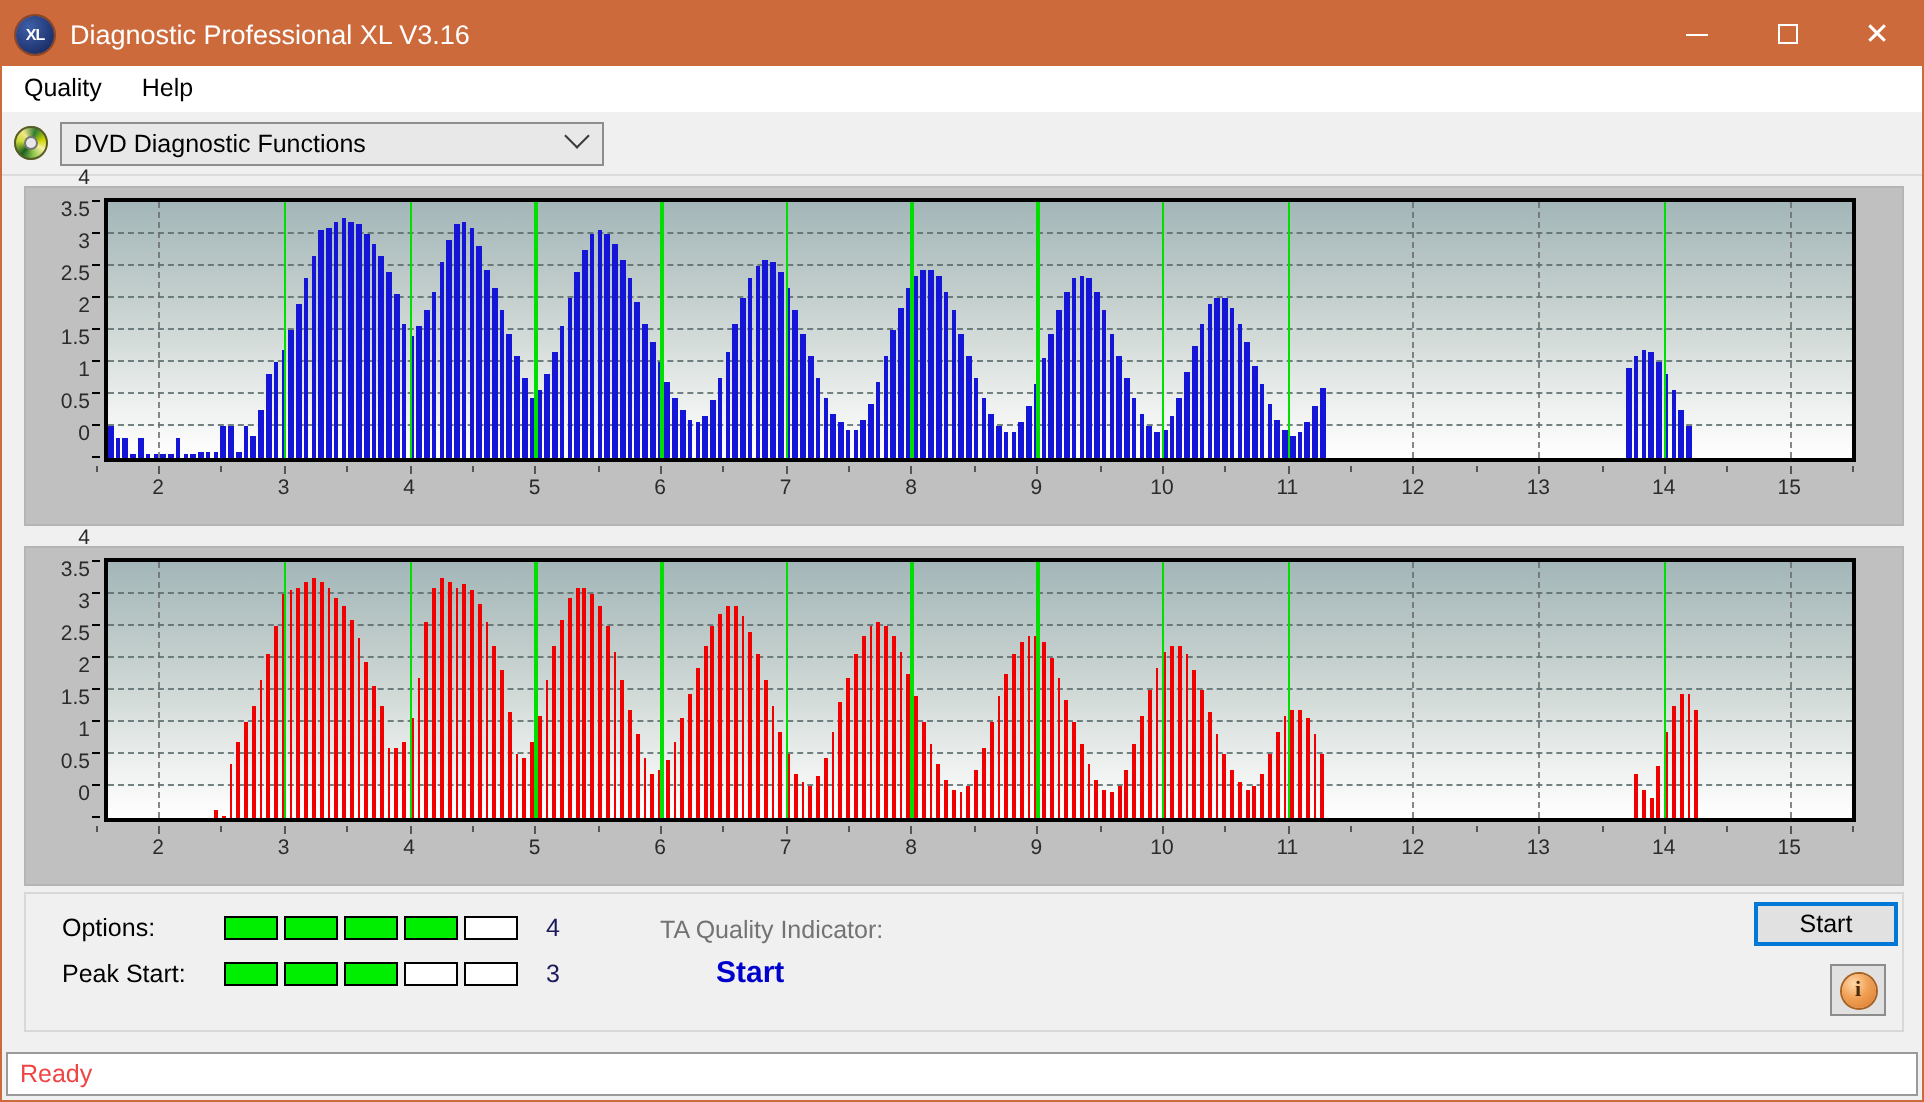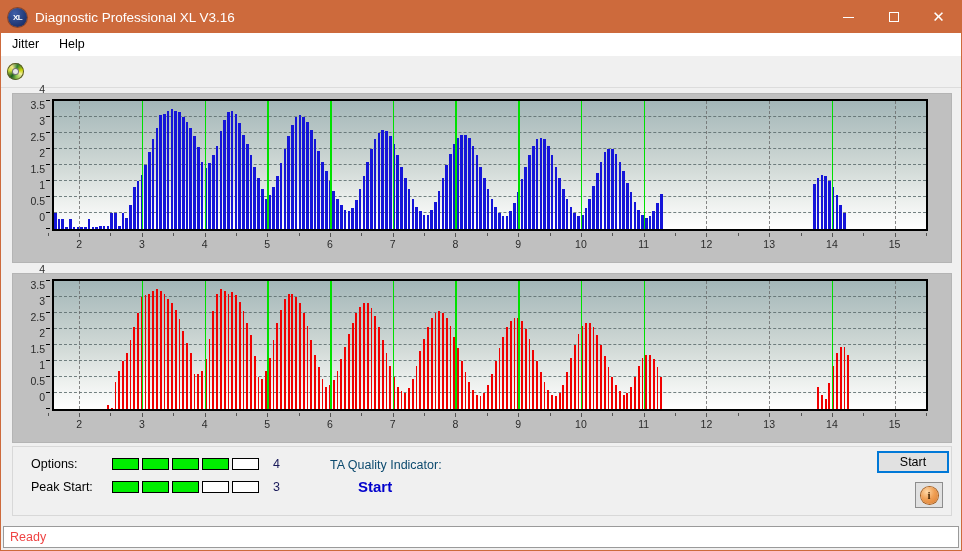--- a/index.html
+++ b/index.html
@@ -143,21 +143,21 @@
     background:#f0f0f0;border:1px solid #d8d8d8;box-sizing:border-box;
   }
   .ind-row{position:absolute;display:flex;align-items:center;}
   #jitter-row{left:18px;top:10px;}
   #peak-row{left:18px;top:33px;}
   .ind-label{width:70px;font-size:12.5px;color:#000;}
   .seg-track{display:flex;gap:3px;margin-left:11px;}
   .seg{width:27px;height:12px;border:1px solid #000;box-sizing:border-box;background:#ffffff;}
   .seg.on{background:#00ee00;}
   .ind-value{margin-left:14px;font-size:12.5px;color:#1a1a5a;}
-  #ta-quality{position:absolute;left:317px;top:11px;font-size:12.5px;color:#0c4a6e;}
+  #ta-quality{position:absolute;left:317px;top:11px;font-size:12.5px;color:#737373;}
   #ta-quality-value{
     position:absolute;left:345px;top:31px;
     font-size:15px;font-weight:bold;color:#0000cc;
   }
   #start-button{
     position:absolute;left:864px;top:4px;width:72px;height:22px;
     background:#e1e1e1;border:2px solid #0078d7;box-sizing:border-box;
     font-size:12.5px;color:#000;
     display:flex;align-items:center;justify-content:center;
   }
@@ -197,26 +197,30 @@
           <span class="glyph-min"></span>
         </div>
       <div class="win-btn">
           <span class="glyph-max"></span>
         </div>
       <div class="win-btn close">✕</div>
     </div>
   </div>
 
   <div class="menubar">
-    <div class="menu-item">Jitter</div>
+    <div class="menu-item">Quality</div>
     <div class="menu-item">Help</div>
   </div>
 
   <div class="toolbar">
     <div class="disc-icon"></div>
+    <div class="combo" id="combo-function">
+      <span>DVD Diagnostic Functions</span>
+      <span class="arrow"></span>
+    </div>
   </div>
 
   <div class="content">
 
     <div class="chart-panel" id="chart-panel-top">
       <div class="ylabels">
           <div class="ylabel" style="bottom: 2px; top: auto;">0</div>
           <div class="ytick" style="bottom: 2px;"></div>
           <div class="ylabel" style="bottom: 18px; top: auto;">0.5</div>
           <div class="ytick" style="bottom: 18px;"></div>

